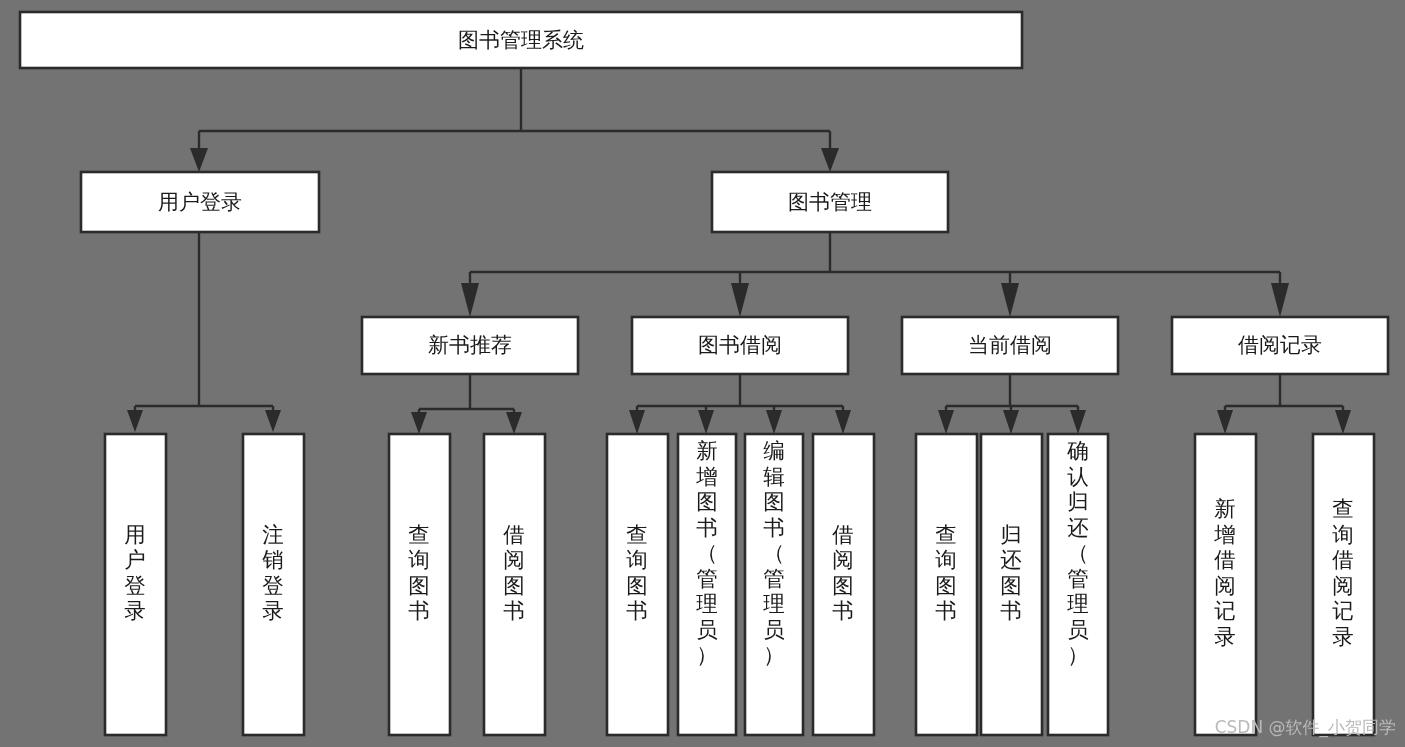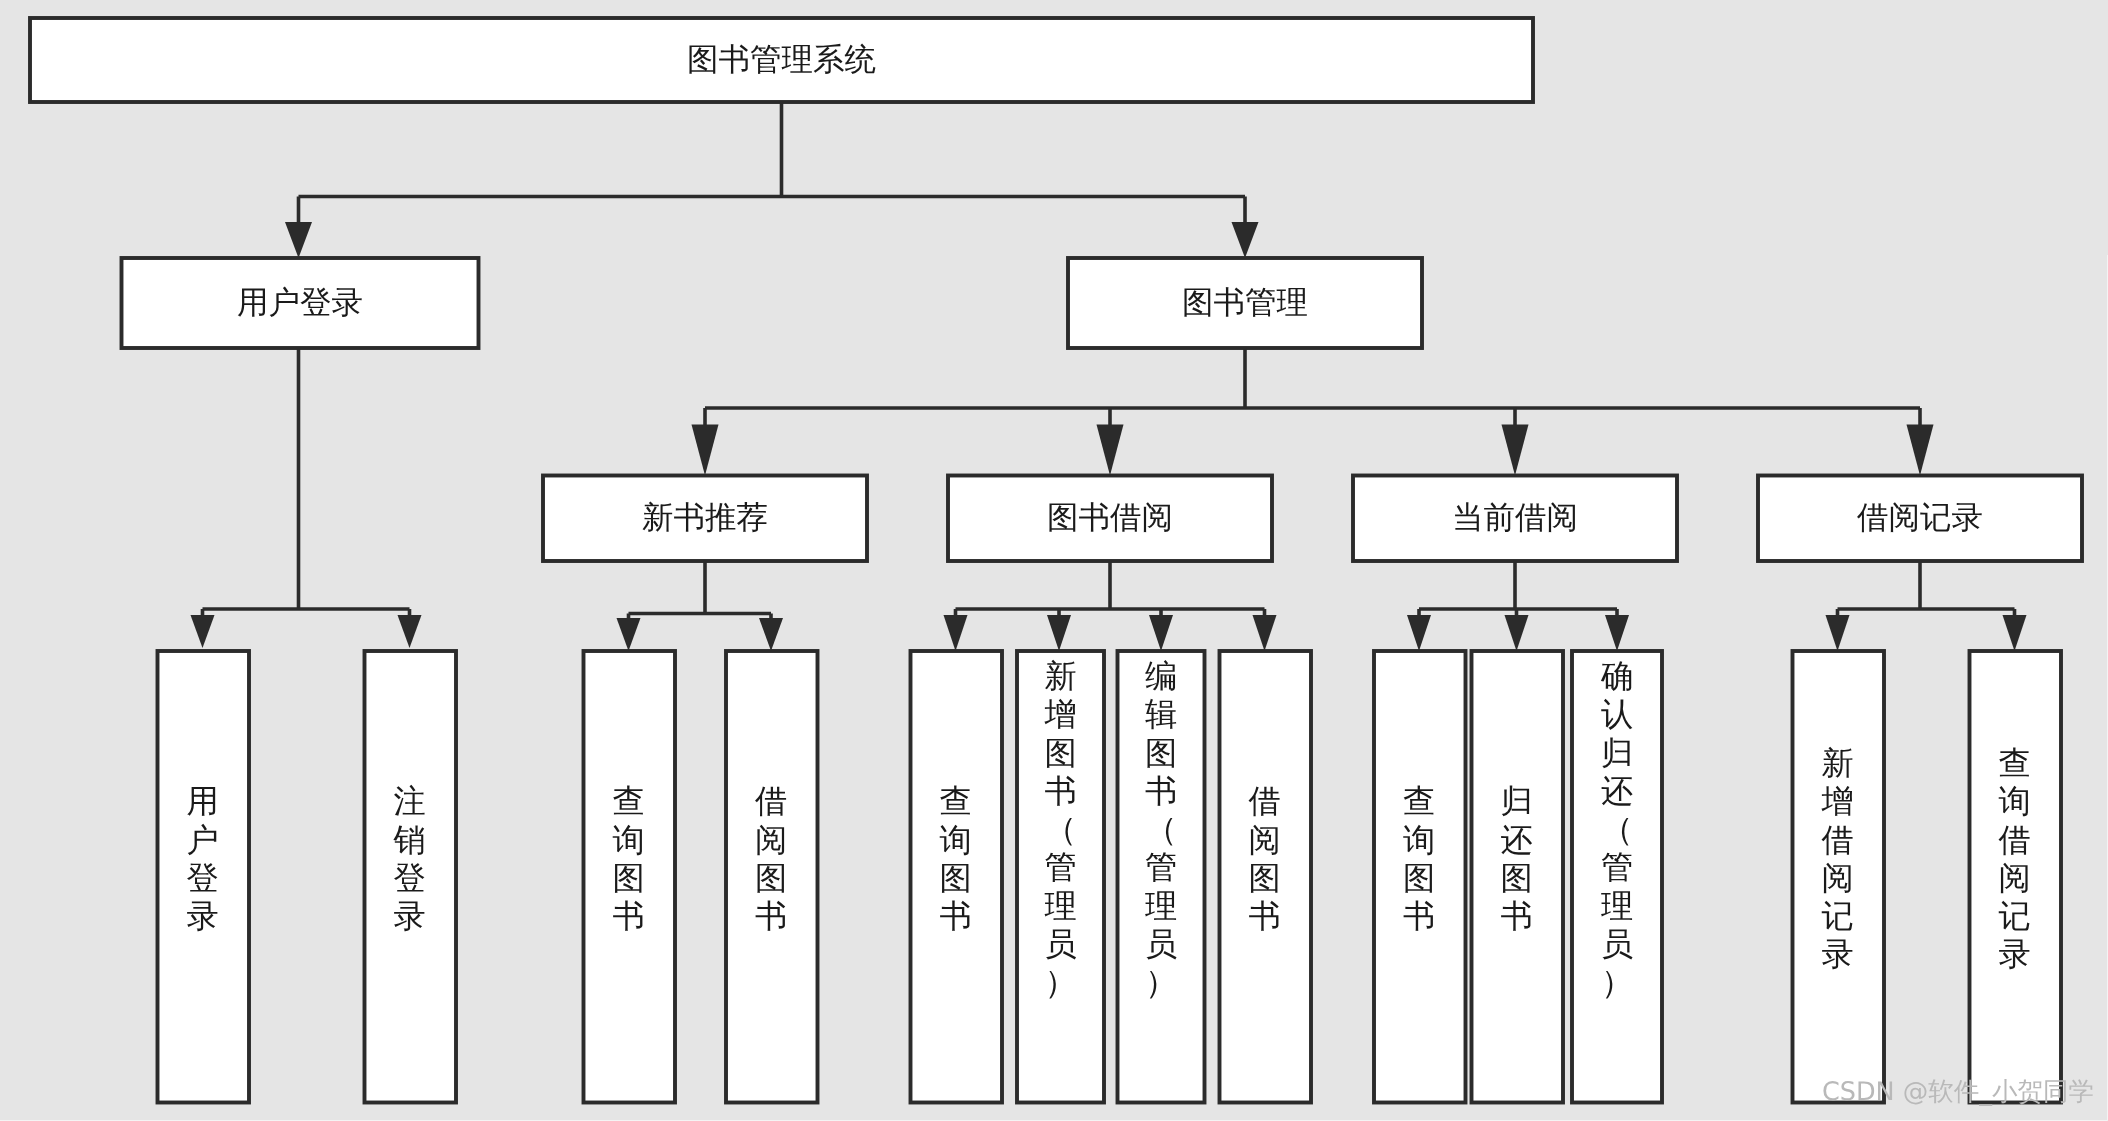--- a/index.html
+++ b/index.html
@@ -11,21 +11,21 @@
   body {
     width: 1405px;
     height: 747px;
     overflow: hidden;
     font-family: "DejaVu Sans", "Liberation Sans", sans-serif;
   }
   #diagram-root {
     position: relative;
     width: 1405px;
     height: 747px;
-    background: #e5e5e5;
+    background: #737373;
   }
   svg#diagram-svg {
     position: absolute;
     top: 0;
     left: 0;
     width: 1405px;
     height: 747px;
     display: block;
   }
   .node-box {

